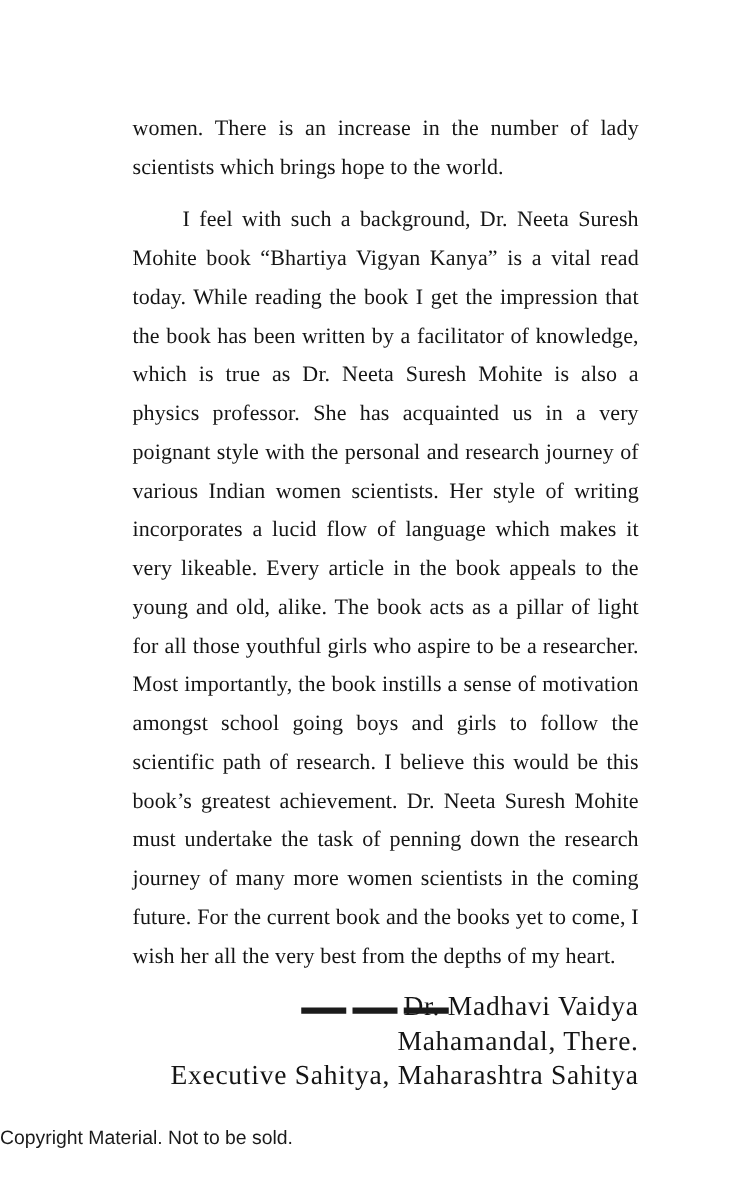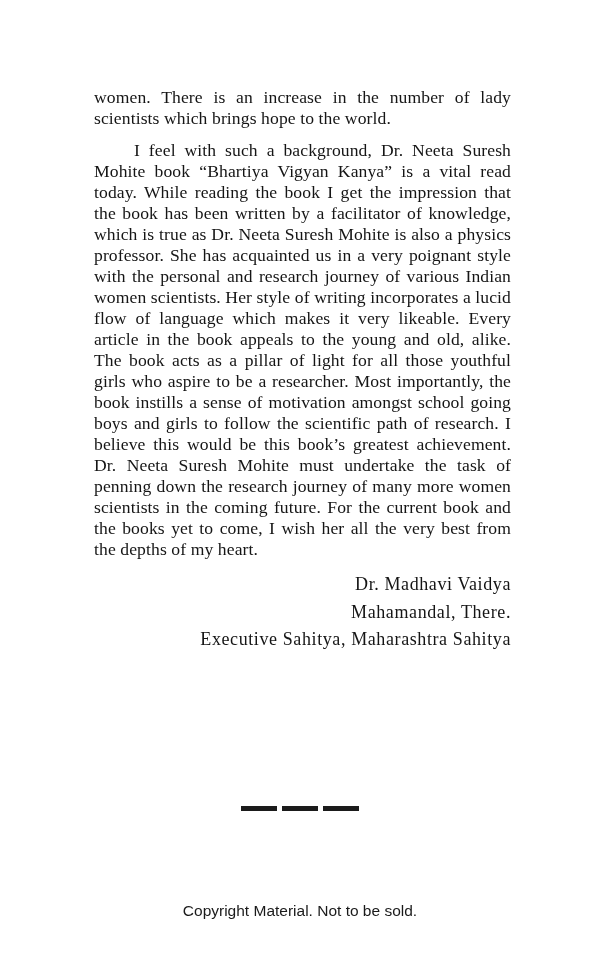--- a/index.html
+++ b/index.html
@@ -16,32 +16,32 @@
     overflow: hidden;
   }
   .page {
     position: absolute;
     left: 90px;
     top: 87px;
     width: 421px;
   }
   .para {
     font-size: 17.6px;
-    line-height: 21px;
+    line-height: 31px;
     text-align: justify;
-    margin: 0 0 11px 4px;
+    margin: 0 0 11px 16px;
     letter-spacing: 0.1px;
   }
   .para.indented {
     text-indent: 40px;
   }
   .signature {
     margin-top: 9px;
     text-align: right;
-    font-size: 18px;
+    font-size: 22px;
     line-height: 27.5px;
     letter-spacing: 0.6px;
   }
   .divider {
     position: absolute;
     top: 806px;
     left: 0;
     width: 600px;
     display: flex;
     justify-content: center;
@@ -50,21 +50,20 @@
   .divider .dash {
     width: 36px;
     height: 5px;
     background: #1b1b1b;
   }
   .footer {
     position: absolute;
     top: 902px;
     left: 0;
     width: 600px;
-    text-align: center;
     font-family: "Liberation Sans", sans-serif;
     font-size: 15.5px;
     color: #1a1a1a;
   }
 </style>
 </head>
 <body>
 
 <div class="page">
   <p class="para">women. There is an increase in the number of lady scientists which brings hope to the world.</p>

